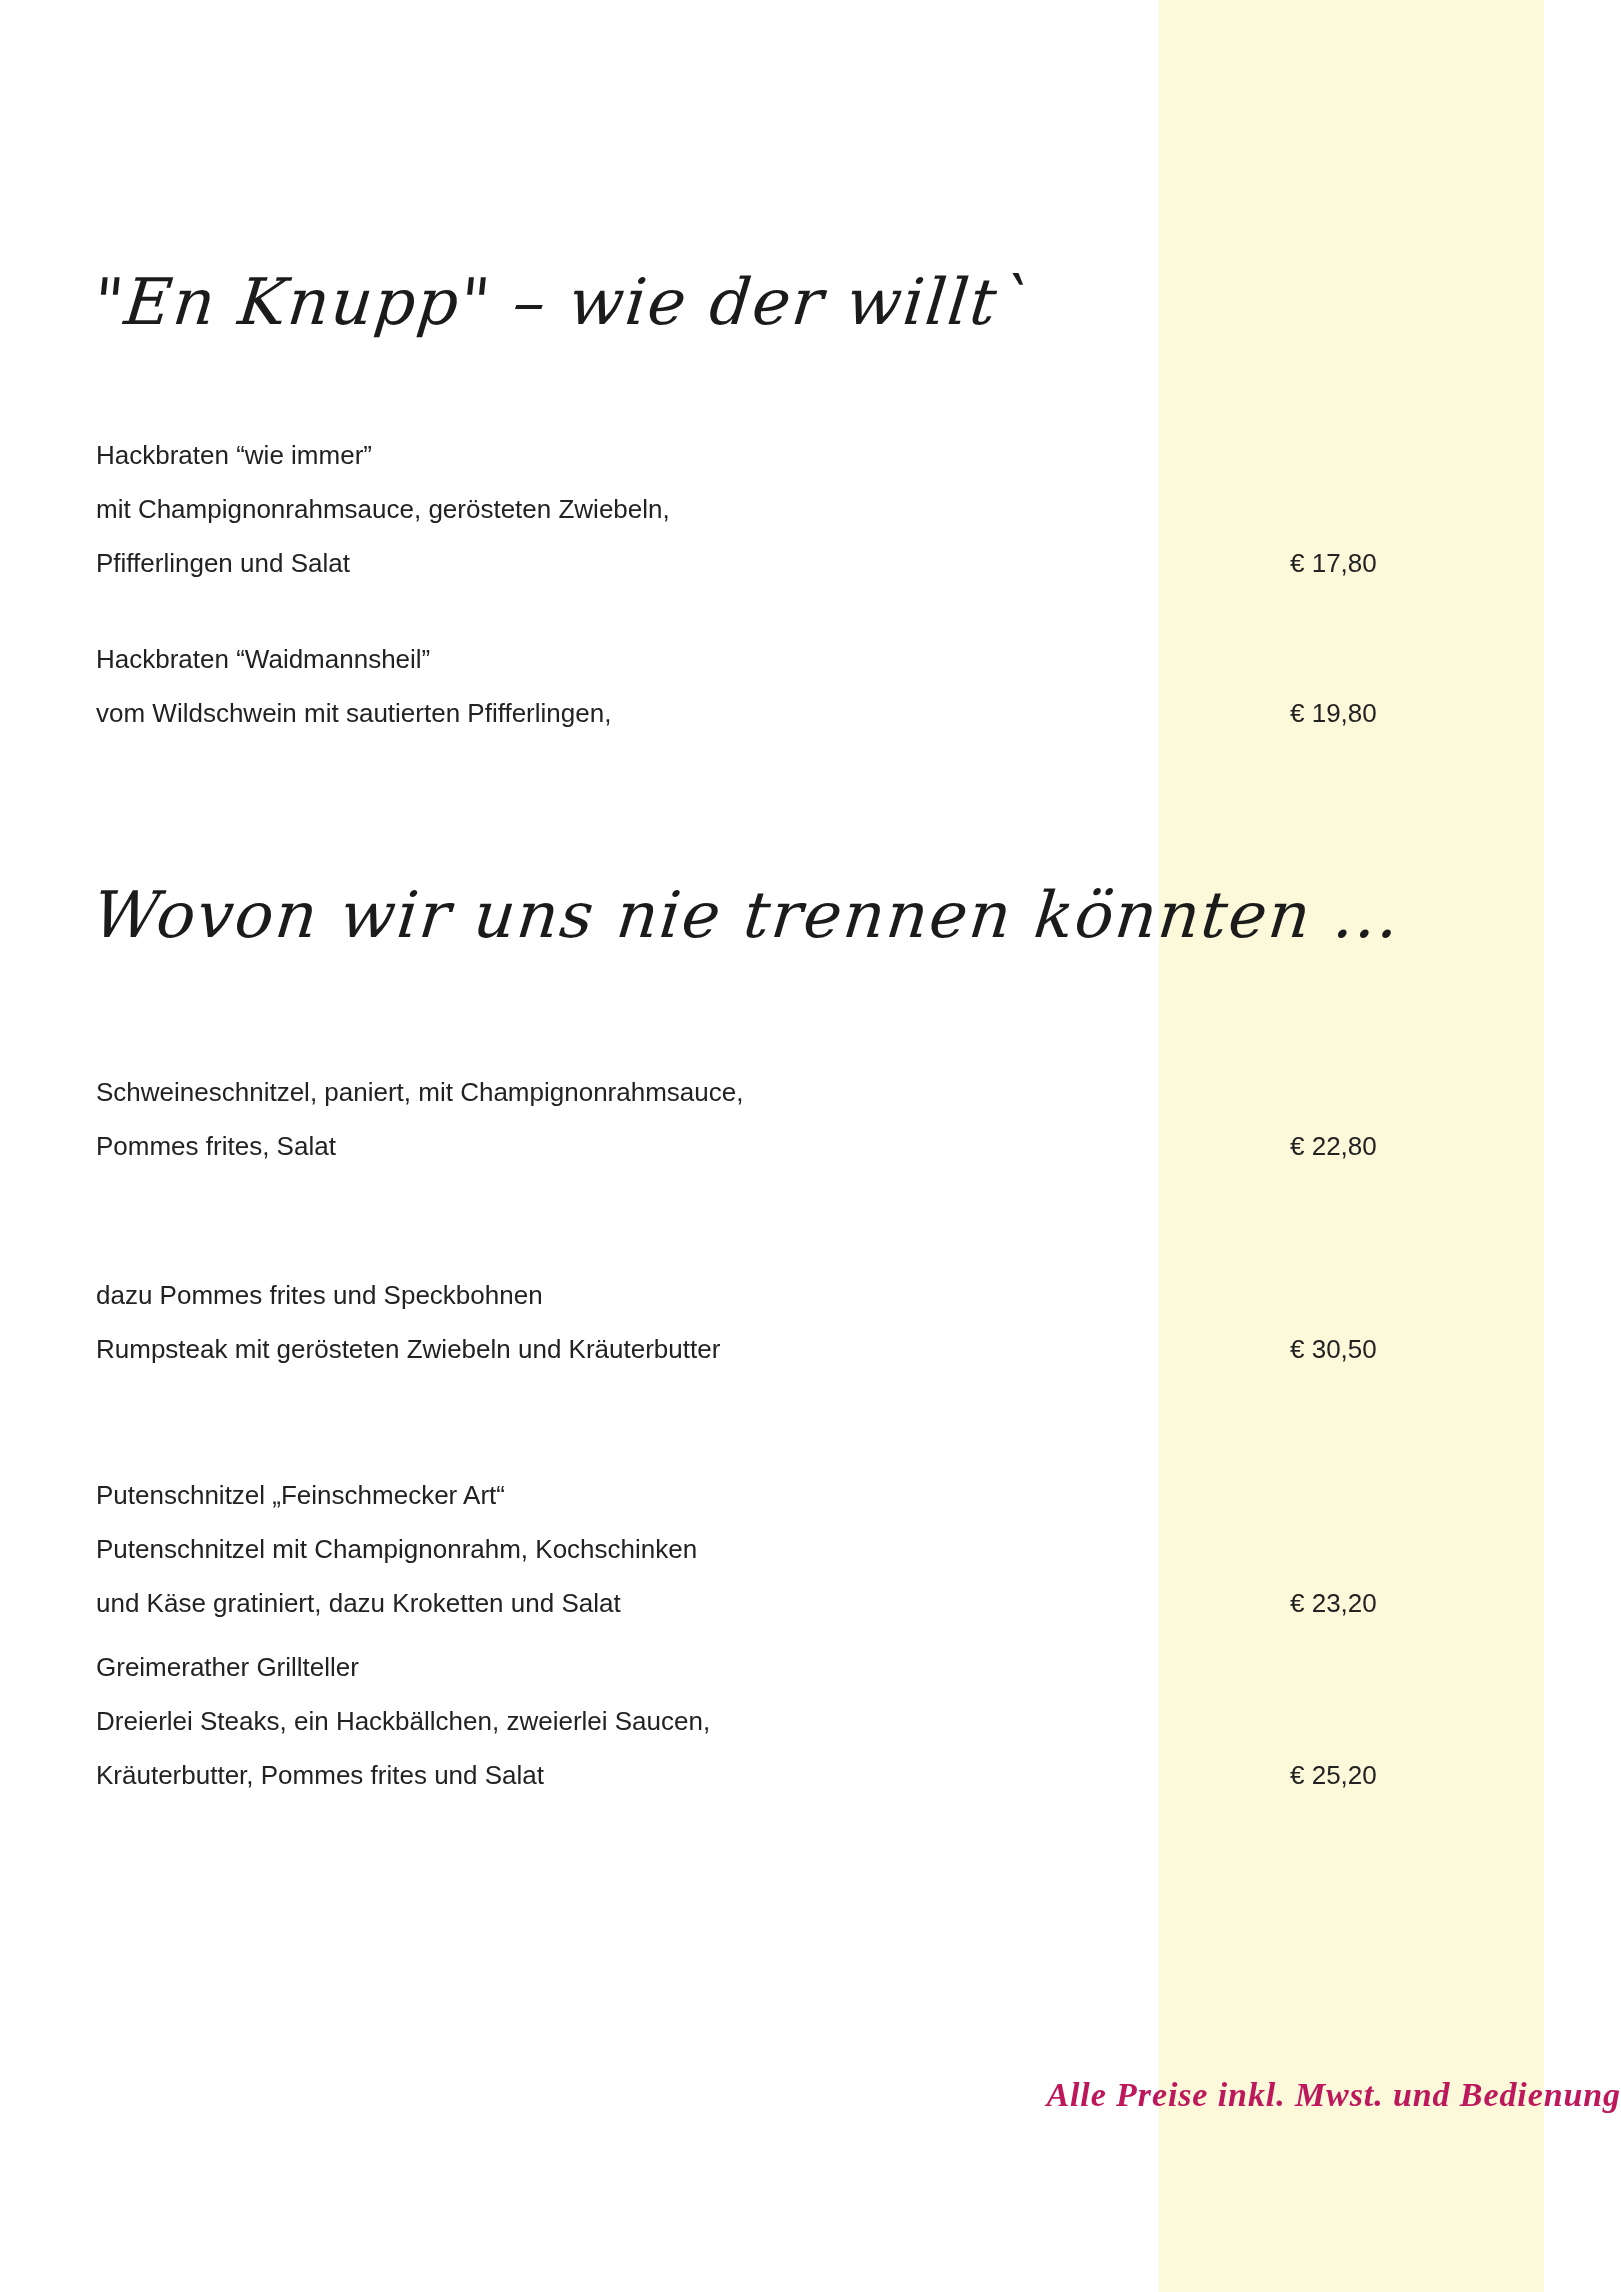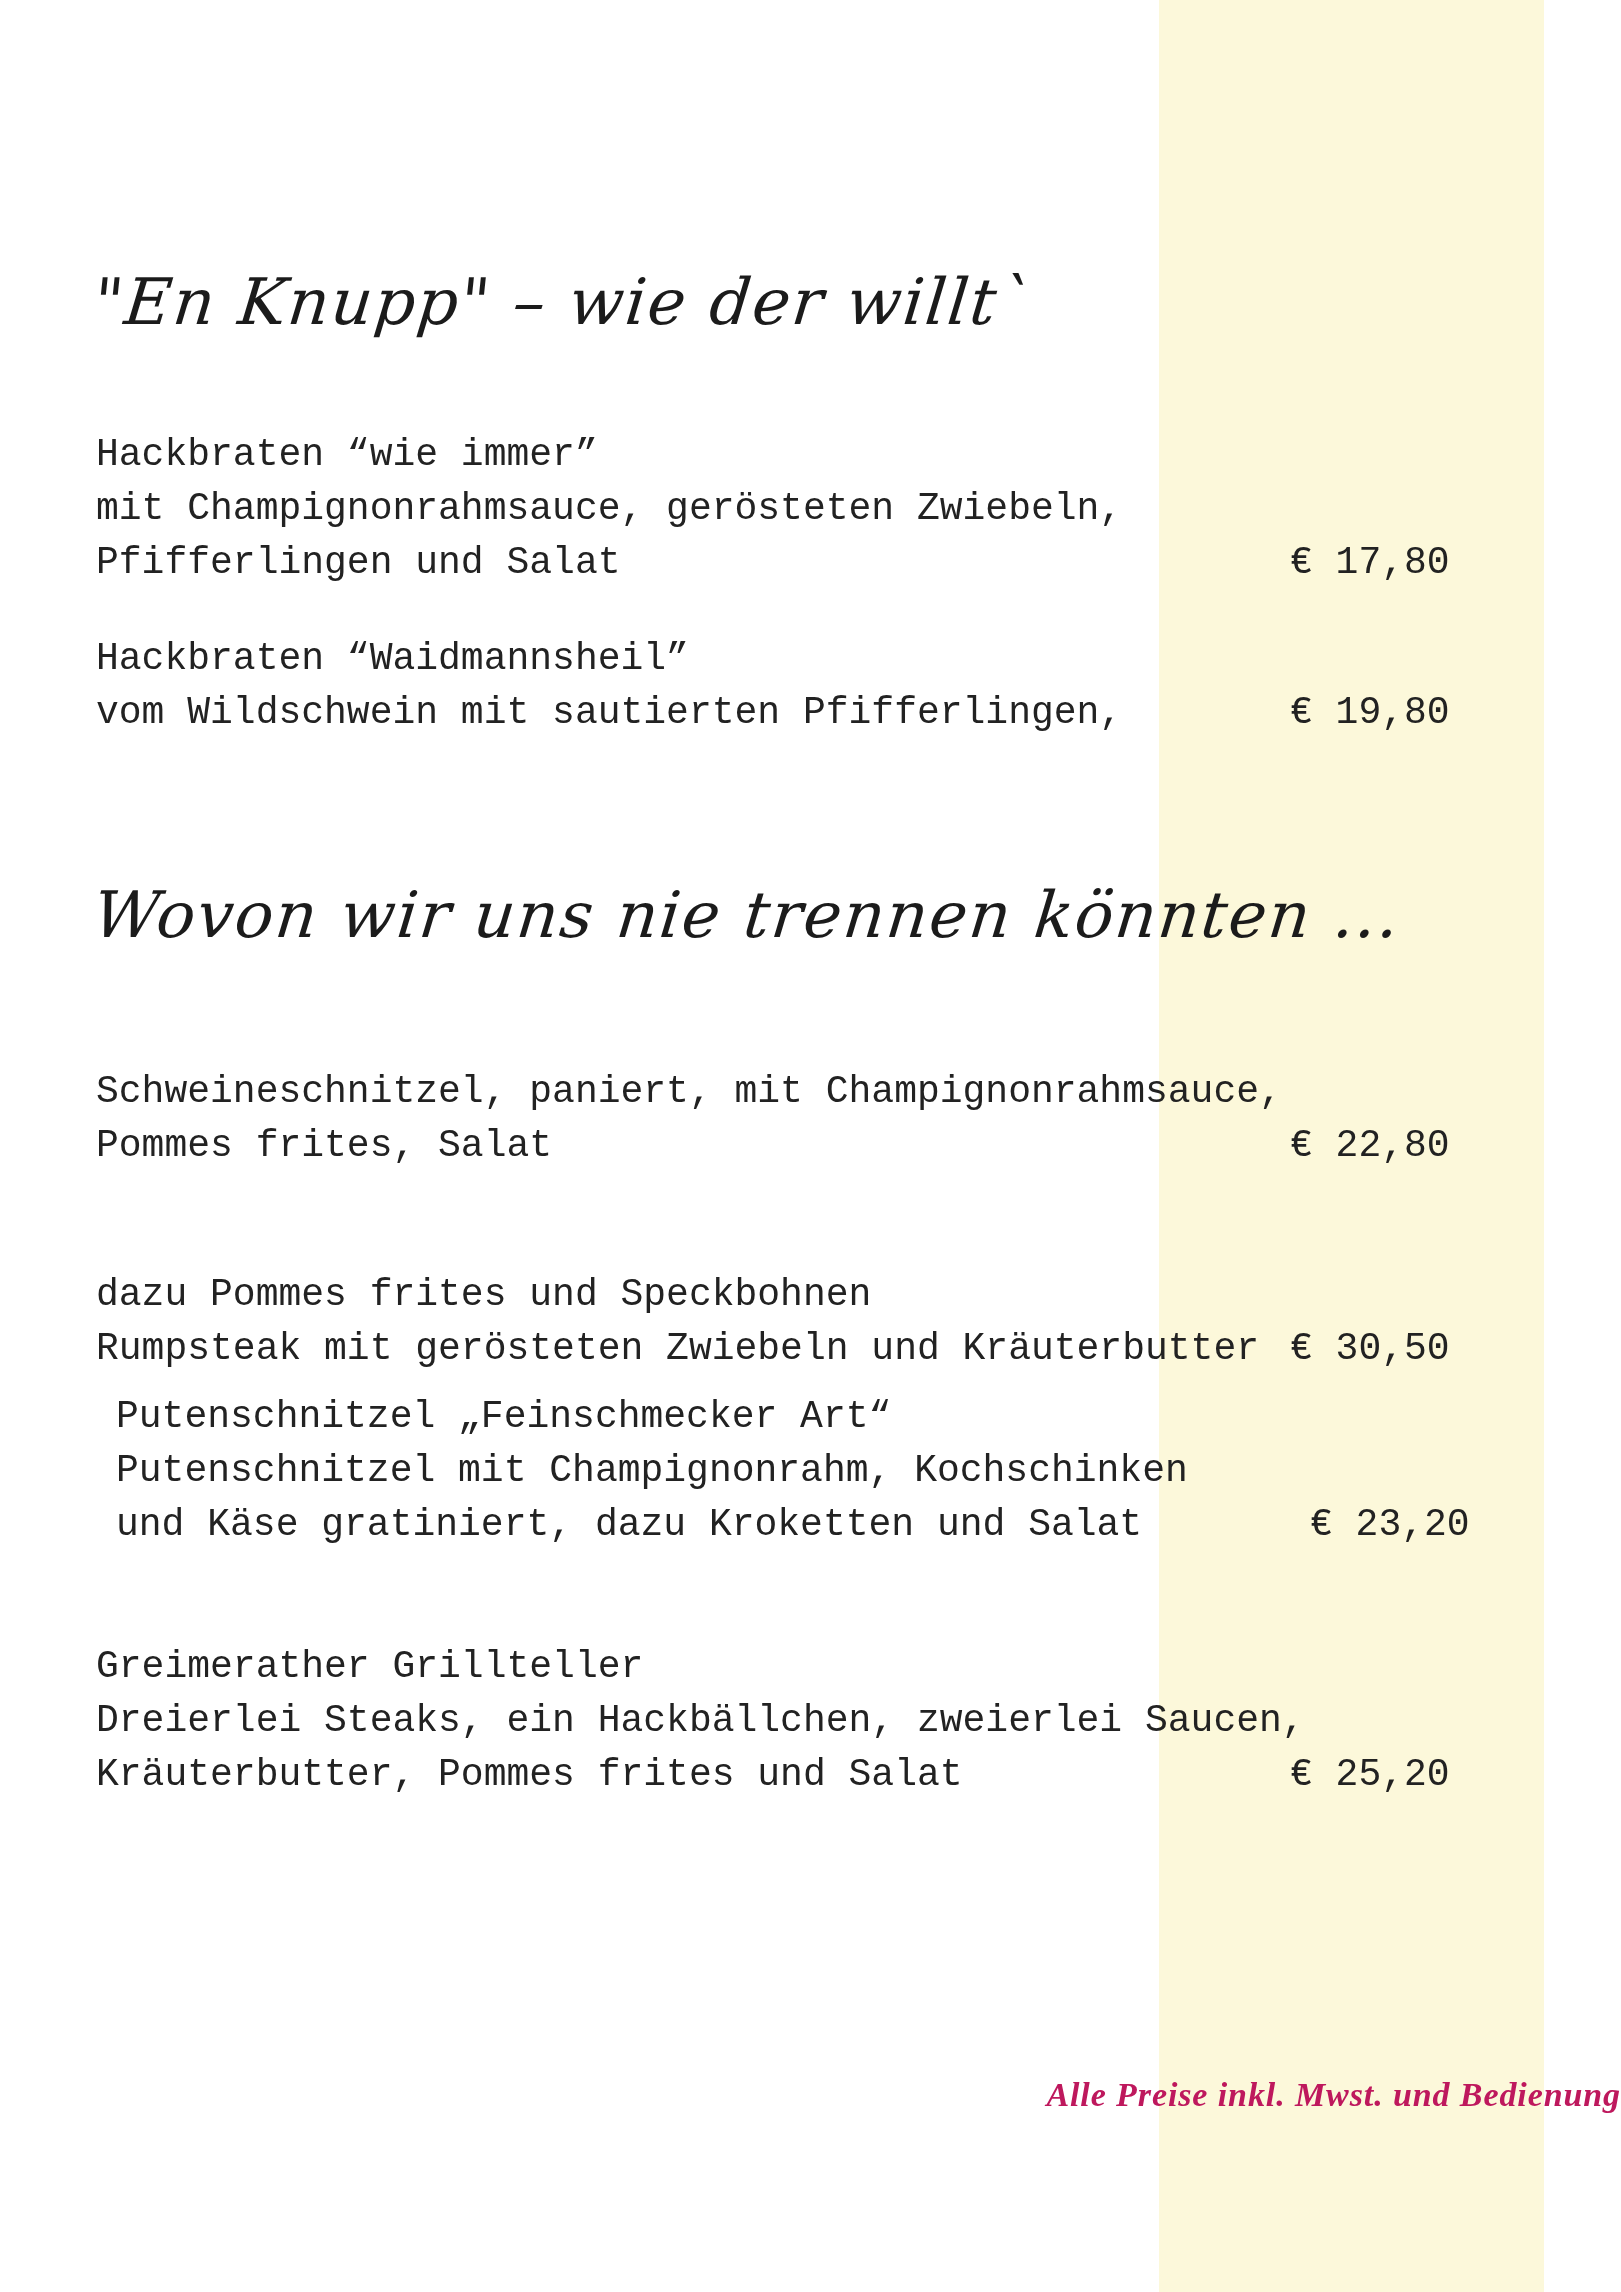--- a/index.html
+++ b/index.html
@@ -29,38 +29,37 @@
     white-space:nowrap;
     transform:skewX(-6deg);
     transform-origin:left bottom;
     color:#1b1b1b;
   }
   .heading-1{top:265px;}
   .heading-2{top:878px;}
   .item{
     position:absolute;
     left:96px;right:0;
-    font-size:38px;
+    font-size:26px;
     line-height:54px;
     color:#222222;
-    font-family:Liberation Mono, monospace;
   }
   .item .line{white-space:nowrap;}
   .item .price{
     position:absolute;
     left:1194px;
     bottom:0;
     line-height:54px;
     white-space:nowrap;
   }
   .item-1{top:428px;}
   .item-2{top:632px;}
   .item-3{top:1065px;}
   .item-4{top:1268px;}
-  .item-5{top:1390px;margin-left:20px;}
+  .item-5{top:1468px;}
   .item-6{top:1640px;}
   .item-7{top:1850px;}
   .footer-note{
     position:absolute;
     top:2076px;
     left:0;width:100%;
     text-align:right;
     font-family:"Liberation Serif",serif;
     font-style:italic;
     font-weight:bold;

